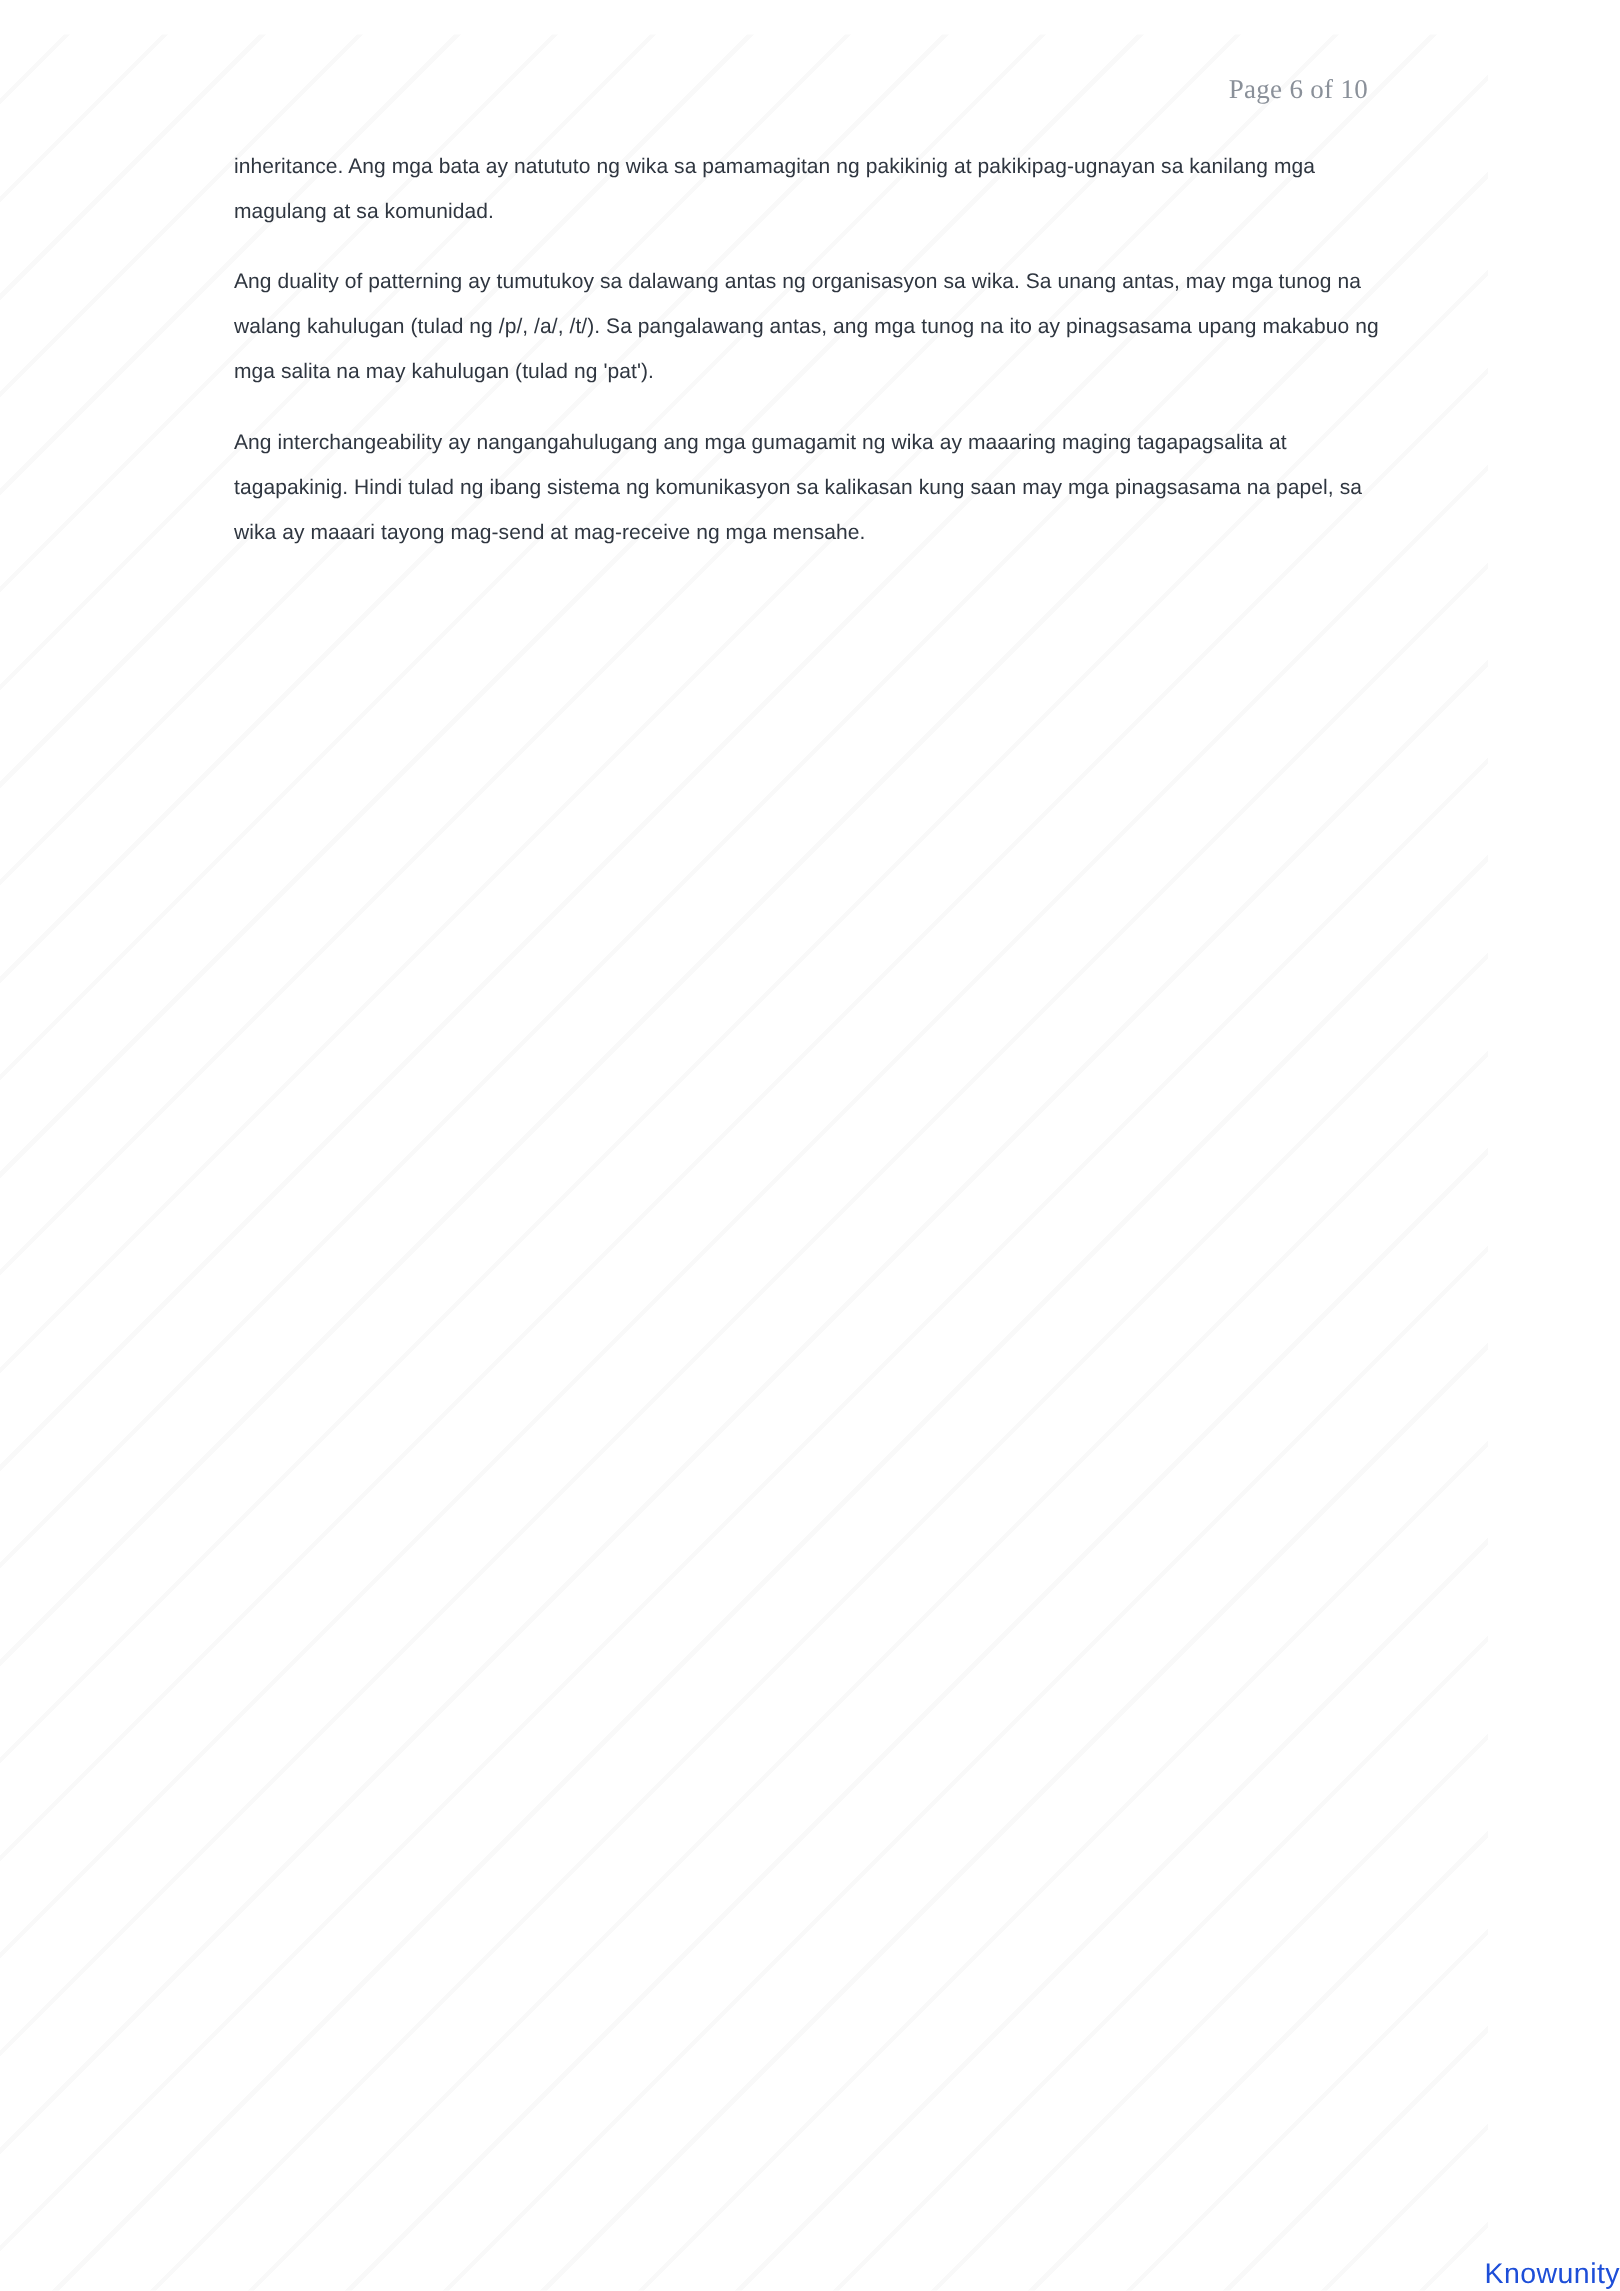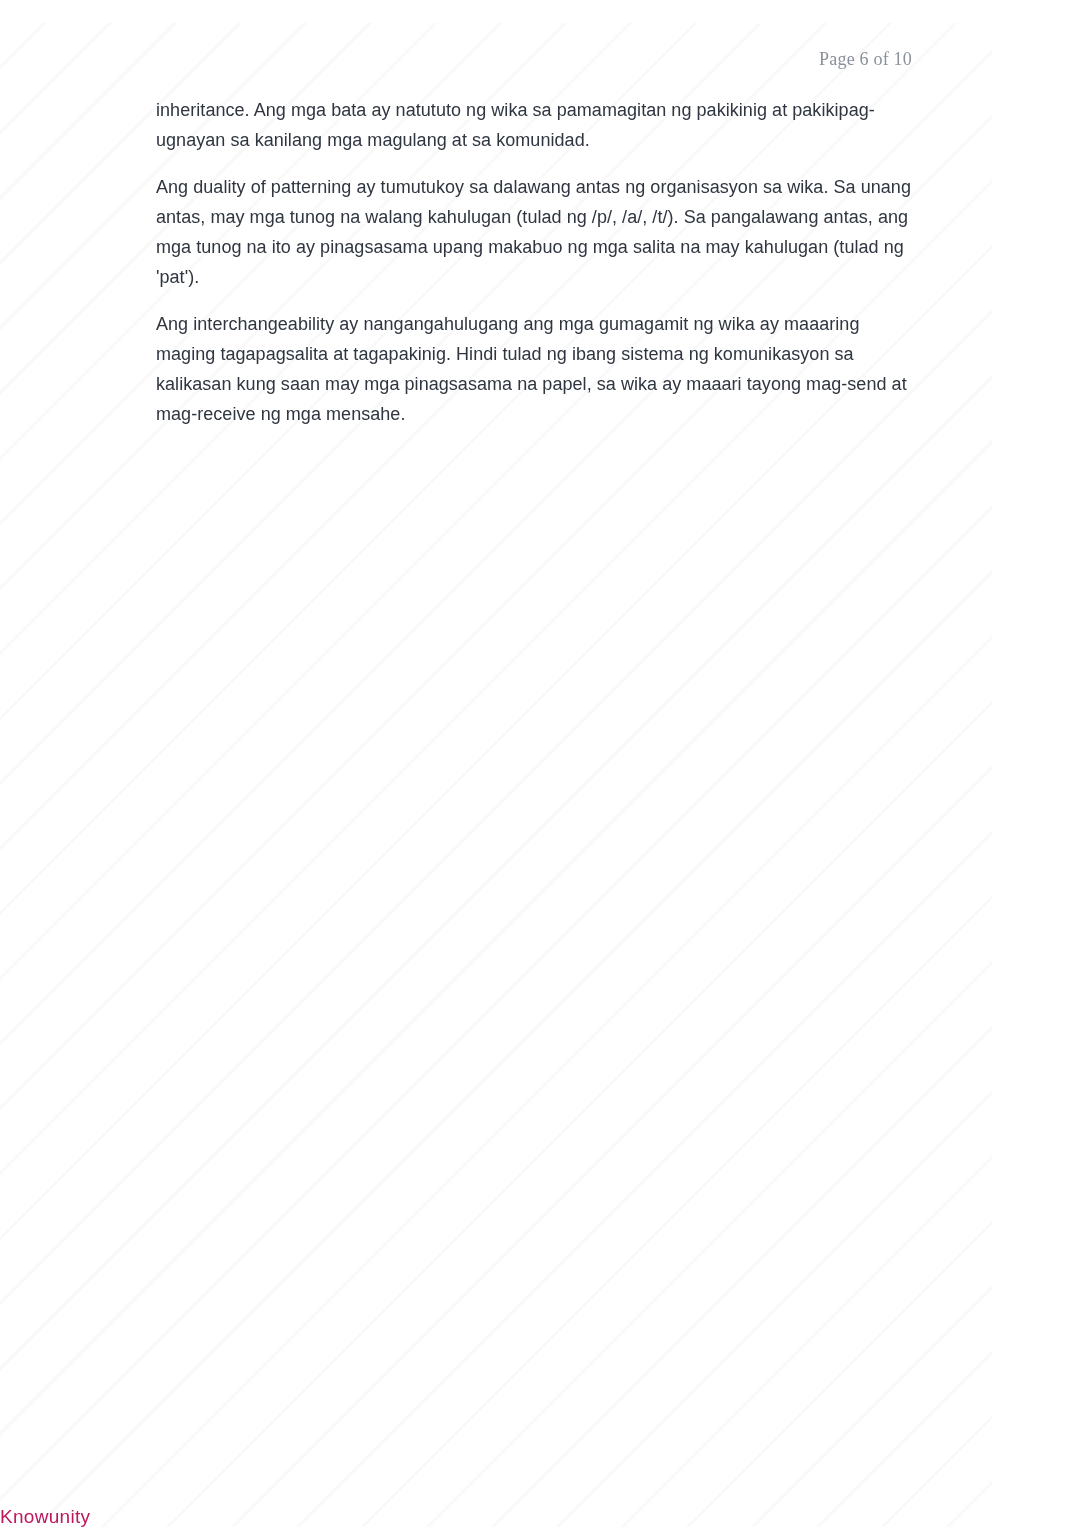--- a/index.html
+++ b/index.html
@@ -50,36 +50,36 @@
   }
 
   .content {
     position: absolute;
     top: 72px;
     left: 156px;
     width: 766px;
   }
 
   .paragraph {
-    font-size: 18px;
+    font-size: 14px;
     line-height: 30px;
     color: #2f3640;
     margin: 0 0 17px 0;
     text-align: left;
     letter-spacing: 0.05px;
   }
 
   .footer-brand {
     position: absolute;
     bottom: 22px;
     left: 0;
     width: 1080px;
-    text-align: left;
+    text-align: right;
     font-size: 19px;
-    color: #be185d;
+    color: #1d4ed8;
     letter-spacing: 0.3px;
   }
 </style>
 </head>
 <body>
 
 <div class="page">
   <div class="page-texture"></div>
 
   <div class="page-header">Page 6 of 10</div>

